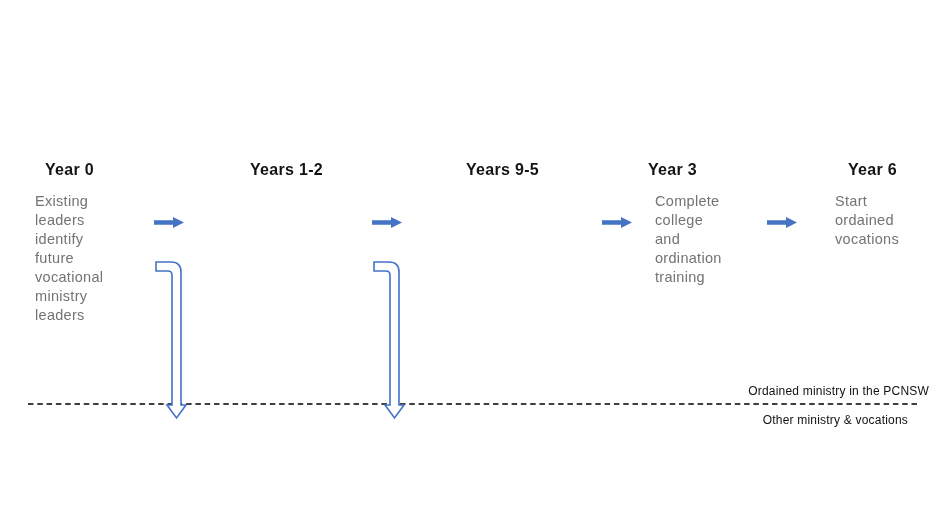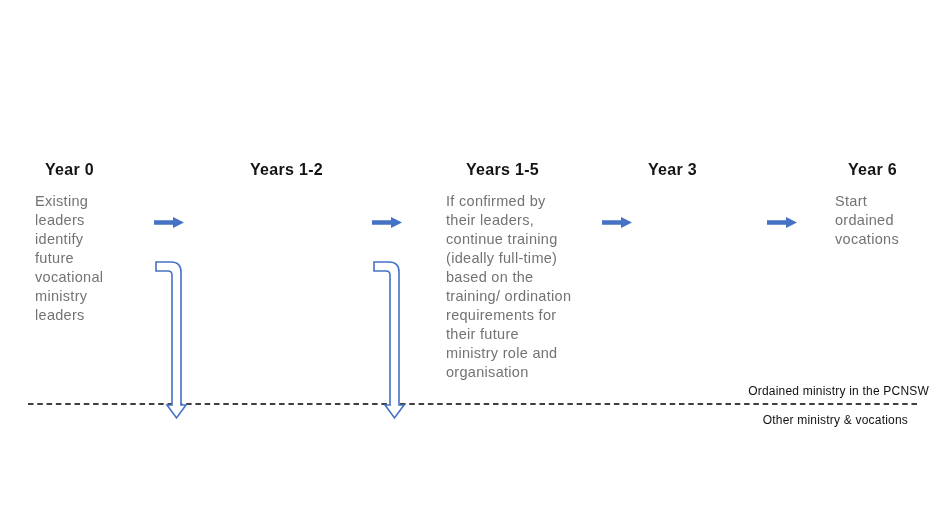--- a/index.html
+++ b/index.html
@@ -25,41 +25,36 @@
   .label-above{top:381px;right:14px;}
   .label-below{top:410px;right:35px;}
 </style>
 </head>
 <body>
 
 <div class="canvas">
 
   <div class="col-heading" style="left:45px">Year 0</div>
   <div class="col-heading" style="left:250px">Years 1-2</div>
-  <div class="col-heading" style="left:466px">Years 1-5</div>
+  <div class="col-heading" style="left:466px">Years 9-5</div>
   <div class="col-heading" style="left:648px">Year 3</div>
   <div class="col-heading" style="left:848px">Year 6</div>
 
   <div class="col-body" style="left:35px;width:130px">Existing
 leaders
 identify
 future
 vocational
 ministry
 leaders</div>
-  <div class="col-body" style="left:446px;width:165px">If confirmed by
-their leaders,
-continue training
-(ideally full-time)
-based on the
-training/ ordination
-requirements for
-their future
-ministry role and
-organisation</div>
+  <div class="col-body" style="left:655px;width:115px">Complete
+college
+and
+ordination
+training</div>
   <div class="col-body" style="left:835px;width:100px">Start
 ordained
 vocations</div>
 
   <svg class="divider" viewBox="0 0 943 6">
     <line x1="28" y1="3" x2="918" y2="3" stroke="#3f3f3f" stroke-width="1.8" stroke-dasharray="5.5 3.8"></line>
   </svg>
 
   <svg class="fwd-arrow" style="left:154px;top:217px" viewBox="0 0 30 11">
     <path d="M0 3.2 H19 V0 L30 5.5 L19 11 V7.8 H0 Z" fill="#4472C4"></path>

